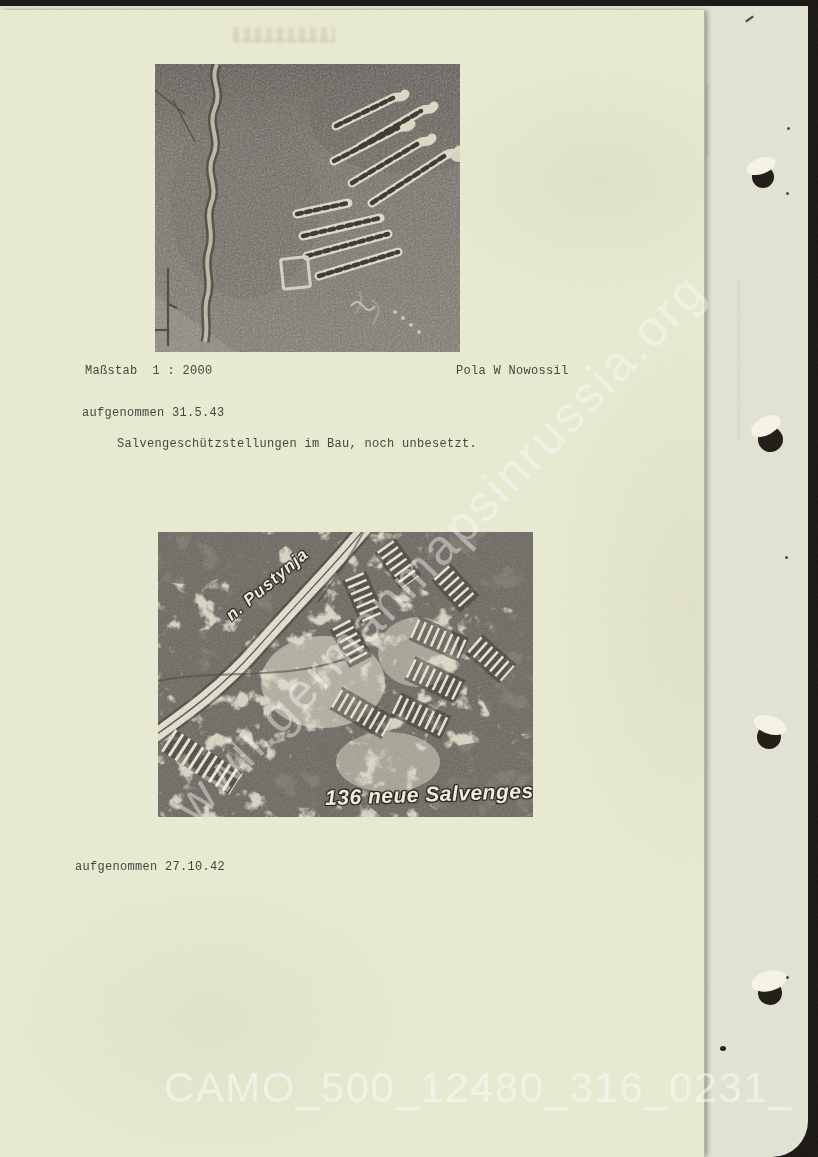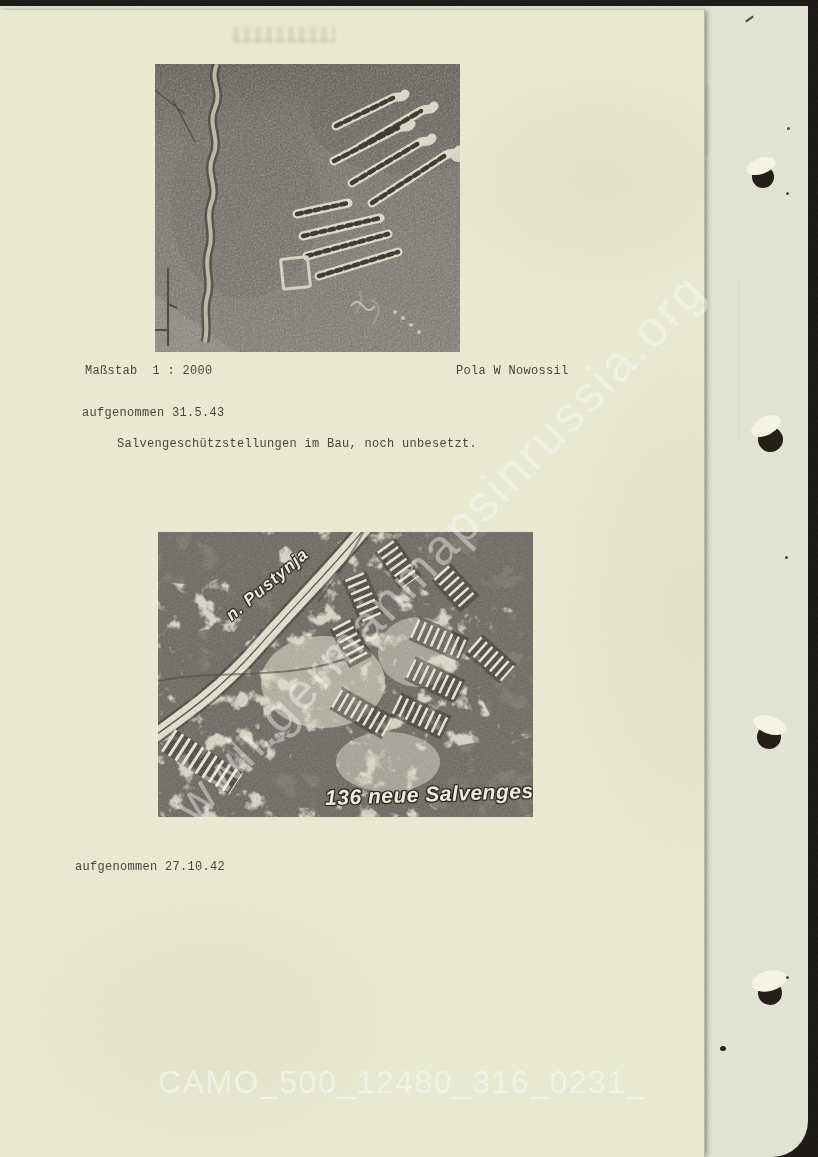--- a/index.html
+++ b/index.html
@@ -31,21 +31,21 @@
   .photo svg{display:block;}
 
   .photo-label{position:absolute;font-family:"Liberation Sans",sans-serif;
     font-style:italic;font-weight:bold;color:#f2eedd;white-space:pre;
     text-shadow:-1px -1px 0 #26231c,1px -1px 0 #26231c,-1px 1px 0 #26231c,1px 1px 0 #26231c,0 0 3px rgba(38,35,28,.9);}
   .road-label{left:64px;top:78px;font-size:17px;transform:rotate(-40deg);transform-origin:0 0;letter-spacing:1px;}
   .count-label{left:167px;top:250px;font-size:21px;transform:rotate(-2deg);letter-spacing:.5px;}
 
   .wm-diagonal{position:absolute;left:162px;top:793px;font-size:50px;letter-spacing:3px;
     color:rgba(255,255,255,0.42);transform:rotate(-46deg);transform-origin:0 0;white-space:pre;}
-  .wm-bottom{position:absolute;left:158px;top:1064px;font-size:32px;letter-spacing:1.5px;
+  .wm-bottom{position:absolute;left:164px;top:1064px;font-size:42px;letter-spacing:1.5px;
     color:rgba(255,255,255,0.52);white-space:pre;}
 
   .hole{position:absolute;border-radius:50%;background:#241f18;z-index:9;}
   .hole .tear{position:absolute;background:#f4f3e6;border-radius:50%;z-index:-1;display:block;}
 
   .speck{position:absolute;background:#4e4a40;border-radius:50%;z-index:9;}
   .tick-mark{position:absolute;left:745px;top:18px;width:9px;height:2px;background:#4a463c;
     transform:rotate(-35deg);z-index:9;}
 
   .grain{position:absolute;left:0;top:0;z-index:8;opacity:.07;pointer-events:none;}

